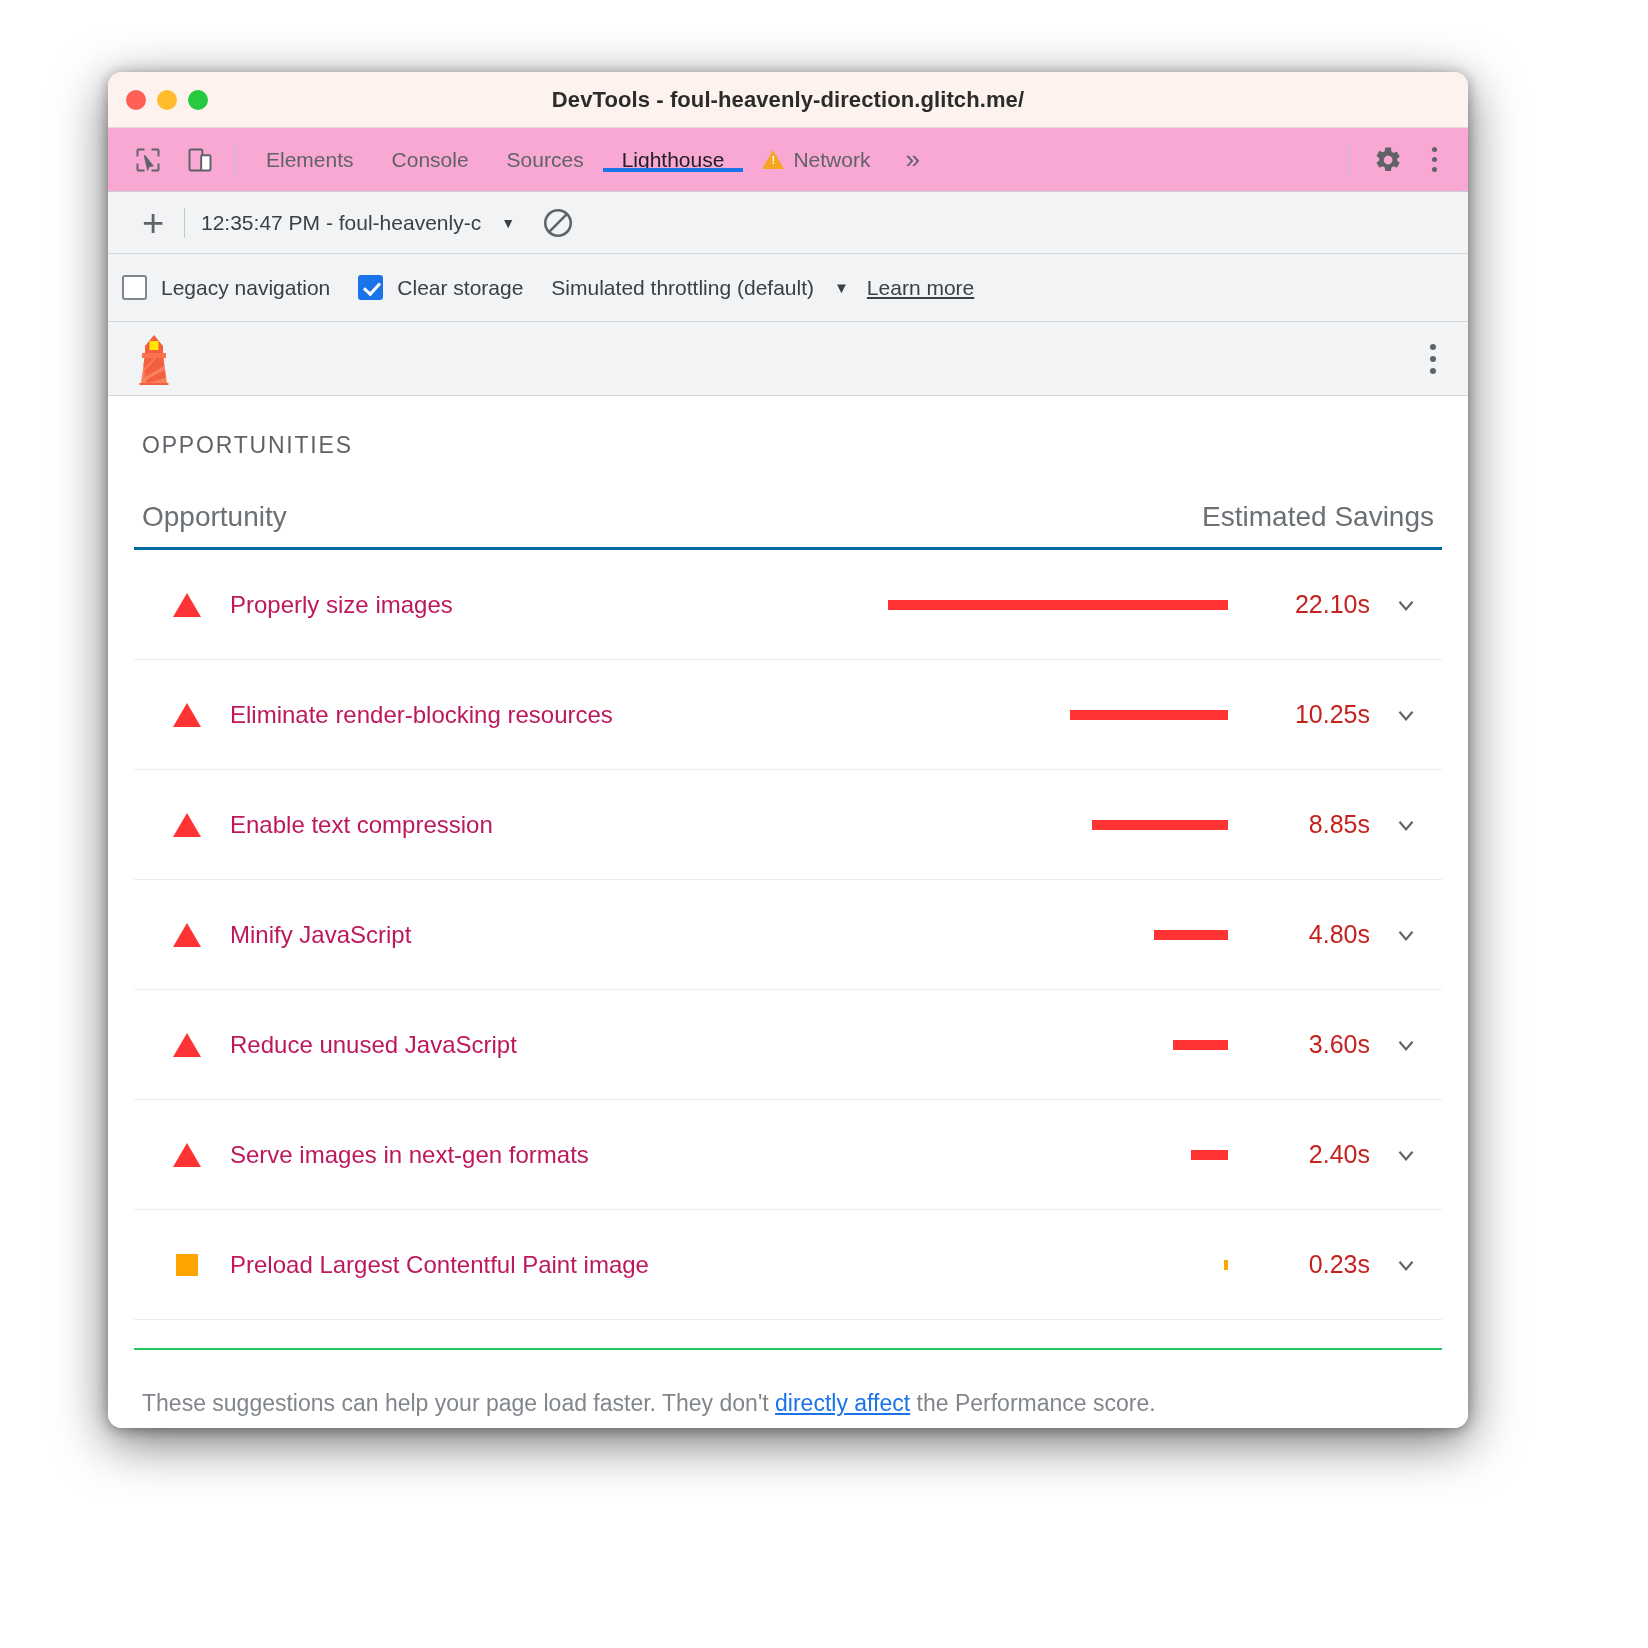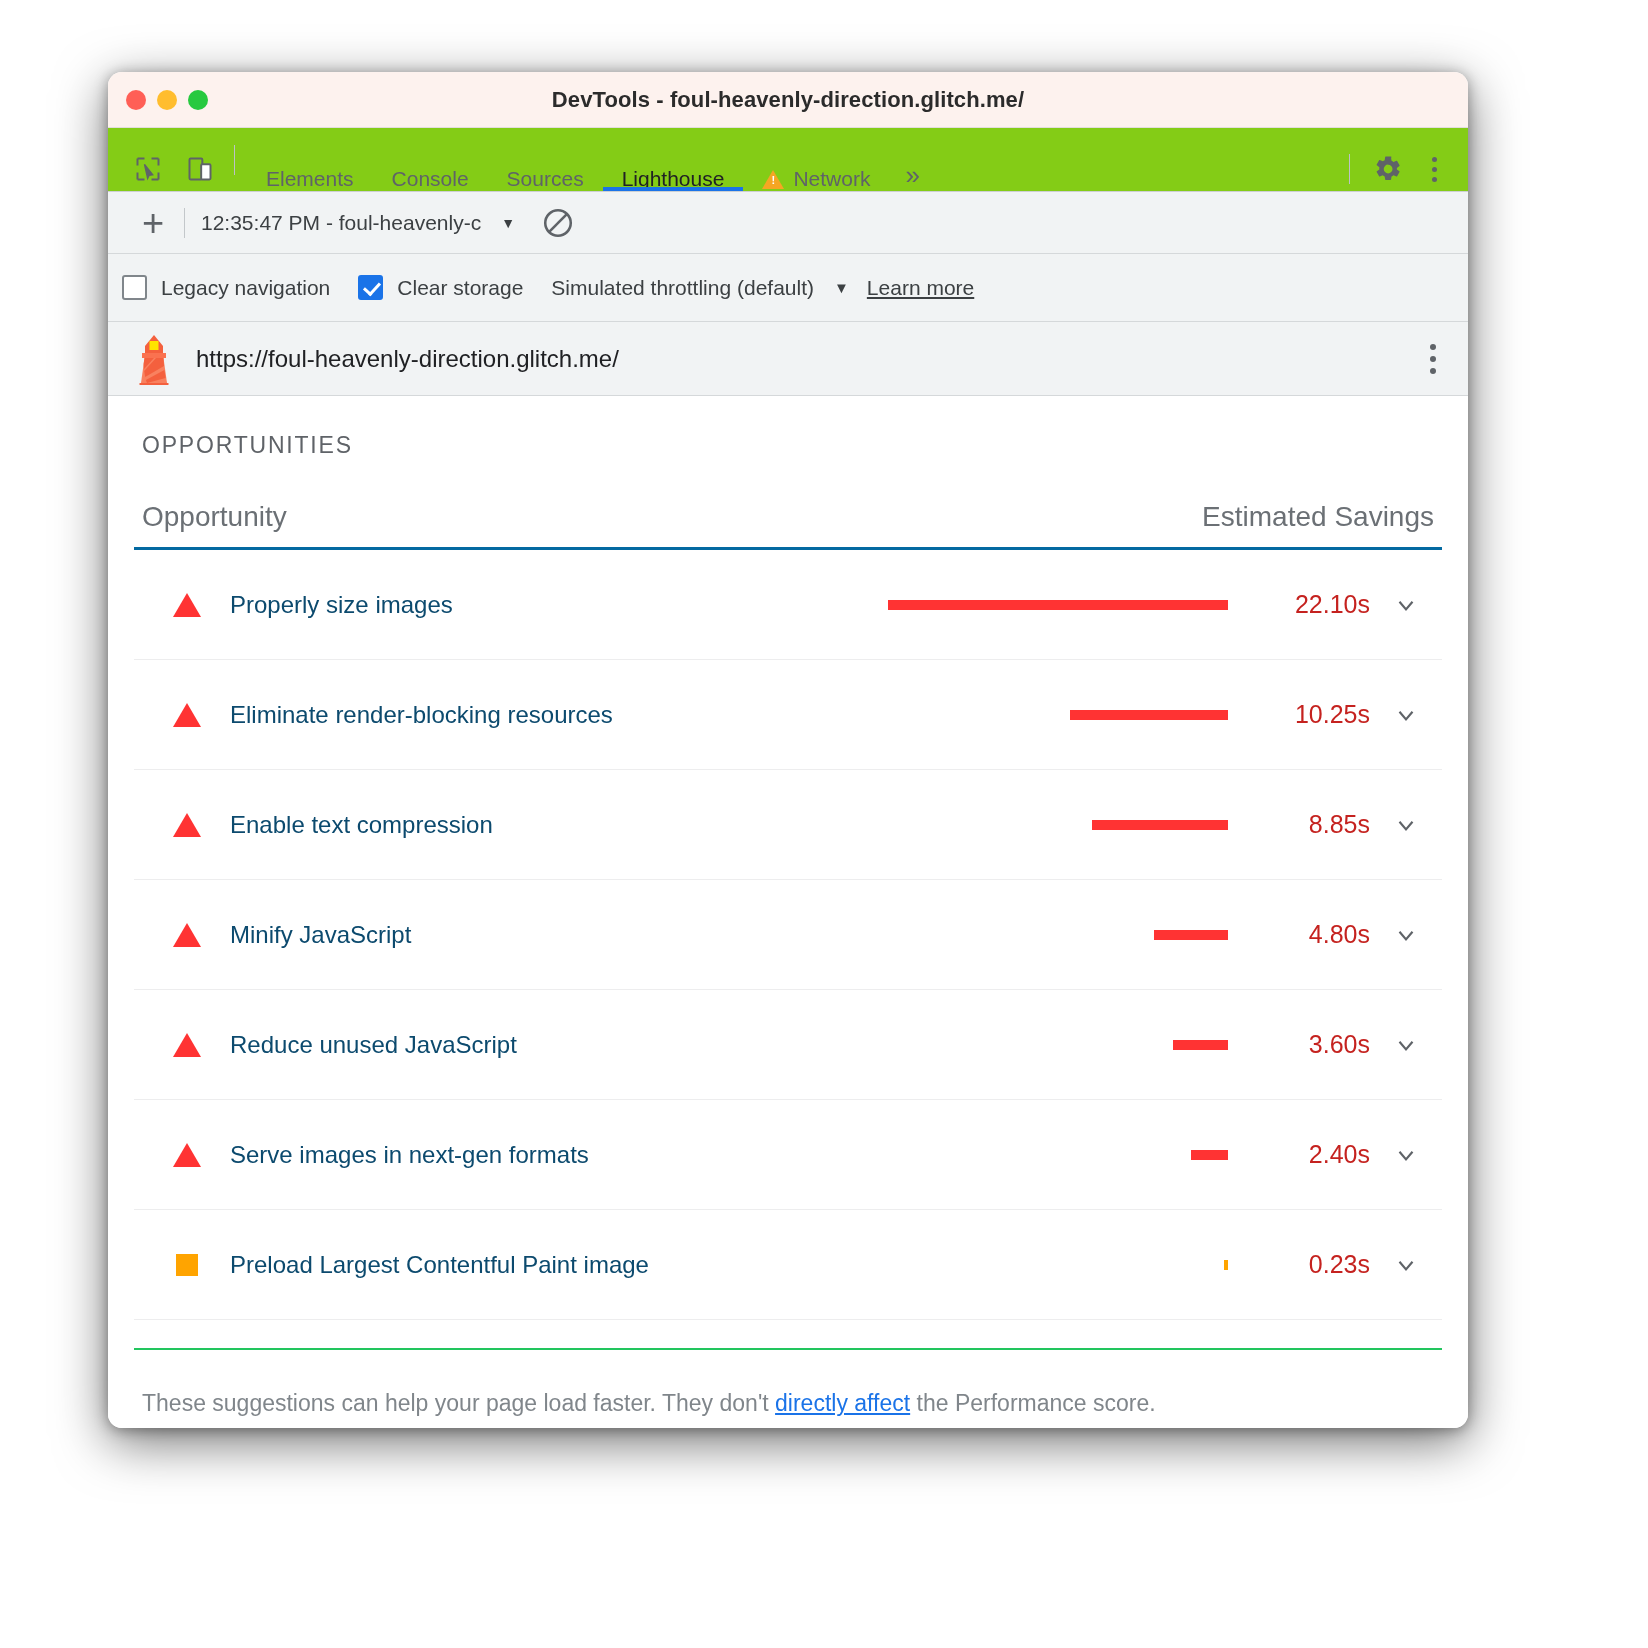--- a/index.html
+++ b/index.html
@@ -56,24 +56,24 @@
     font-size: 22px;
     font-weight: bold;
     color: #2b2b2b;
     letter-spacing: 0.1px;
   }
 
   
   .tabbar {
     flex: 0 0 64px;
     height: 64px;
-    background: #84cc16;
+    background: #f9a8d4;
     border-bottom: 1px solid #cdd0d3;
     display: flex;
-    align-items: flex-end;
+    align-items: center;
     position: relative;
   }
   .tb-icons { display: flex; align-items: center; padding-left: 18px; gap: 8px; }
   .tb-iconbtn {
     width: 44px; height: 44px;
     display: flex; align-items: center; justify-content: center;
     color: #5f6368;
   }
   .tb-sep { width: 1px; height: 30px; background: #bdc1c6; align-self: center; margin: 0 12px; }
   .tabs { display: flex; align-items: stretch; }
@@ -226,21 +226,21 @@
   .opp-icon { width: 42px; display: flex; justify-content: center; align-items: center; flex: 0 0 42px; margin-left: 24px; }
   .tri {
     width: 0; height: 0;
     border-left: 14px solid transparent;
     border-right: 14px solid transparent;
     border-bottom: 24px solid #ff3333;
   }
   .sq { width: 22px; height: 22px; background: #ffa400; display:block; }
   .opp-label {
     font-size: 24px;
-    color: #0c4a6e;
+    color: #be185d;
     margin-left: 22px;
     white-space: nowrap;
   }
   .opp-bar-cell {
     margin-left: auto;
     width: 350px;
     display: flex;
     justify-content: flex-end;
     align-items: center;
   }
@@ -377,21 +377,20 @@
           <path d="M22 2 L31 13 L31 20 L13 20 L13 13 Z" fill="#f4603e"></path>
           <rect x="17.5" y="8" width="9" height="9" fill="#ffe500"></rect>
           <rect x="10" y="20" width="24" height="5" fill="#fa7250"></rect>
           <path d="M12.5 25 L31.5 25 L35 50 L9 50 Z" fill="#f9815f"></path>
           <path d="M12.5 25 L22 25 L12 36 L11.6 31 Z" fill="#f4603e"></path>
           <path d="M24 25 L31.5 25 L32 33 L13.2 44 L12.2 38 Z" fill="#f4603e"></path>
           <path d="M32.4 37 L33.6 45 L15 50 L13.9 47 Z" fill="#f4603e"></path>
           <path d="M7.5 50 h29 v2 h-29 z" fill="#f4603e"></path>
         </svg>
       </span>
-      <span class="url-text">https://foul-heavenly-direction.glitch.me/</span>
       <span class="url-kebab">
         <i></i>
         <i></i>
         <i></i>
       </span>
     </div>
 
     <div class="report">
       <div class="section-title">OPPORTUNITIES</div>
 

